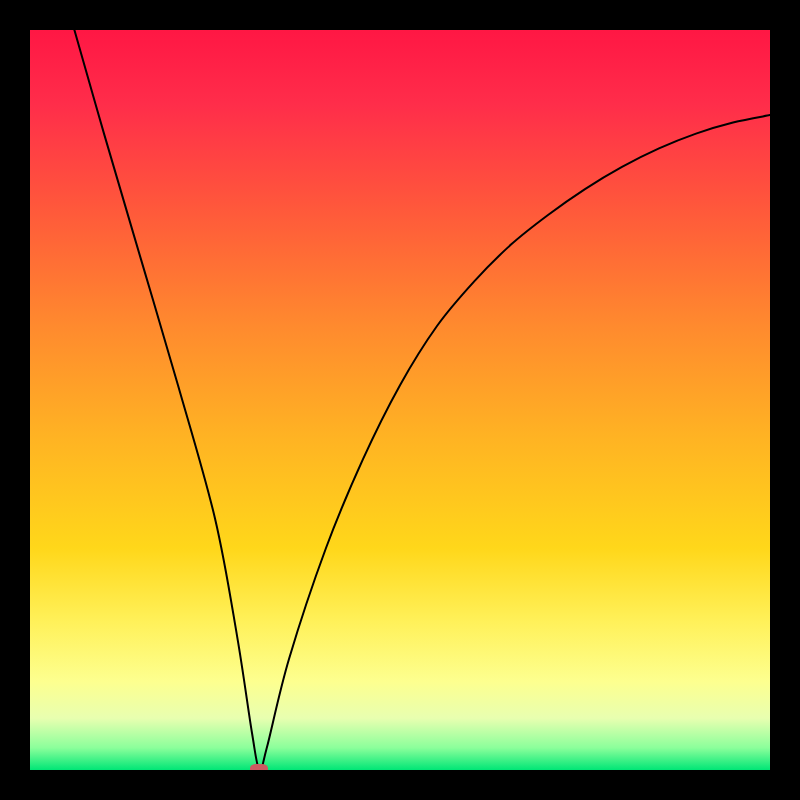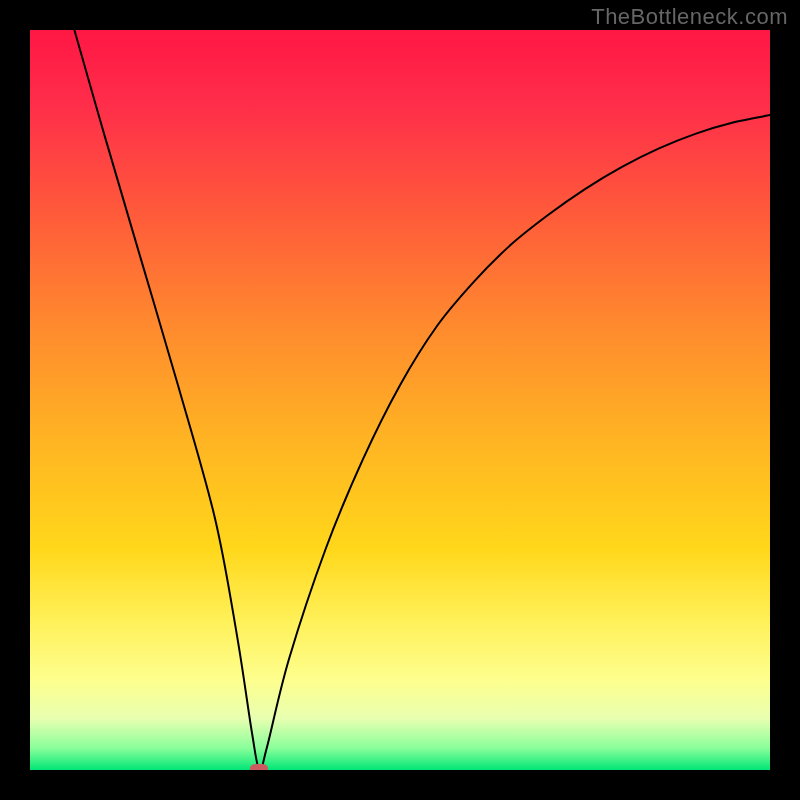--- a/index.html
+++ b/index.html
@@ -53,21 +53,20 @@
     border-radius: 6px / 4px;
     background: #cc5a61;
     z-index: 4;
     transform: translate(-50%, -50%);
   }
 </style>
 </head>
 <body>
 
 <div class="frame">
-  <div class="watermark">TheBottleneck.com</div>
 
   <div class="plot-area">
     <svg class="gradient-bg" viewBox="0 0 100 100" preserveAspectRatio="none">
       <defs>
         <linearGradient id="bg-grad" x1="0" y1="0" x2="0" y2="1">
             <stop offset="0%" stop-color="#ff1744"></stop>
             <stop offset="10%" stop-color="#ff2d4a"></stop>
             <stop offset="25%" stop-color="#ff5b3a"></stop>
             <stop offset="40%" stop-color="#ff8a2e"></stop>
             <stop offset="55.00000000000001%" stop-color="#ffb323"></stop>

